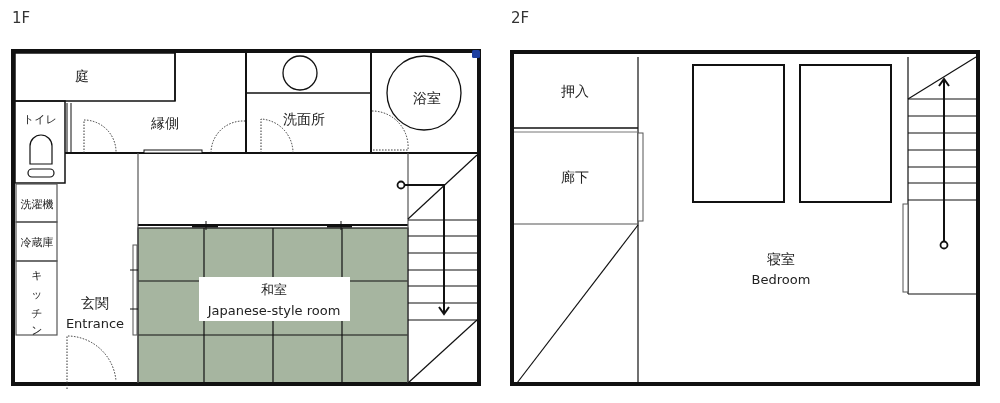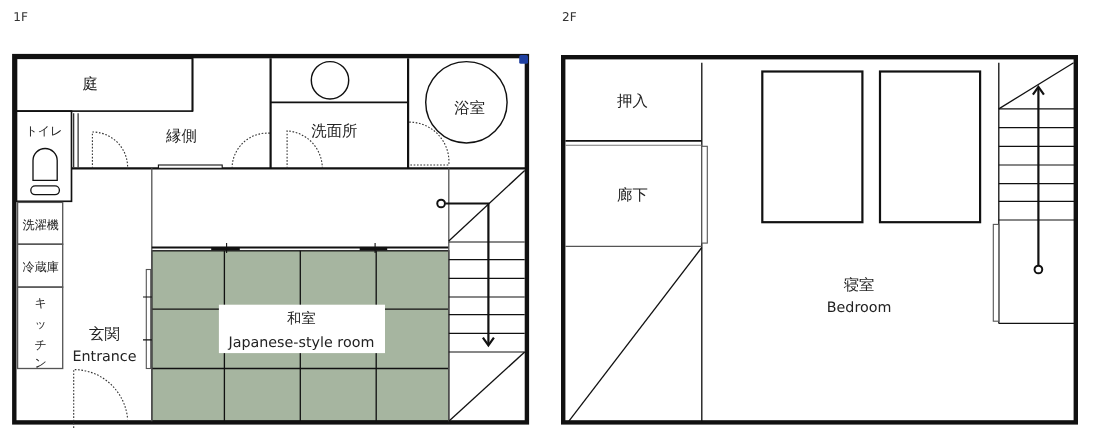--- a/index.html
+++ b/index.html
@@ -1,18 +1,18 @@
 <!DOCTYPE html>
 <html><head>
   <meta charset="utf-8">
   <style>
     html, body { margin: 0; padding: 0; background: #ffffff; }
     body { width: 1000px; height: 403px; position: relative; overflow: hidden;
            font-family: "DejaVu Sans", "Liberation Sans", sans-serif; }
-    .floor-label { position: absolute; font-size: 11px; color: #333; }
+    .floor-label { position: absolute; font-size: 15px; color: #333; }
     svg { position: absolute; left: 0; top: 0; }
     .lbl { font-family: "DejaVu Sans", "Liberation Sans", sans-serif; fill: #222; }
   </style>
 </head>
 <body>
 
 <div class="floor-label" style="left:12px;top:9px;">1F</div>
 <div class="floor-label" style="left:511px;top:9px;">2F</div>
 
 <svg width="1000" height="403" viewBox="0 0 1000 403">

